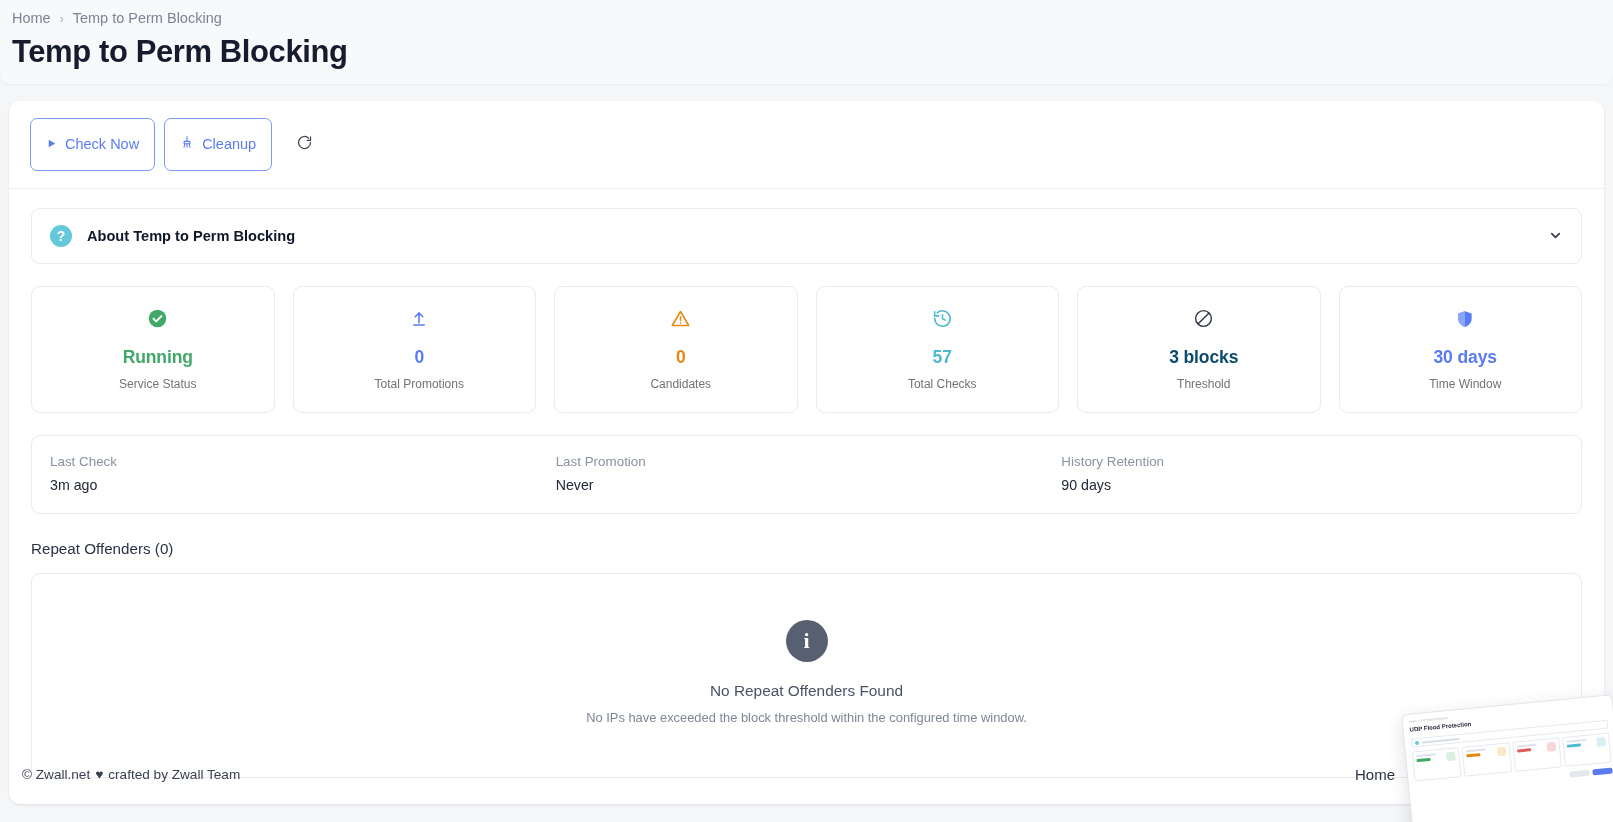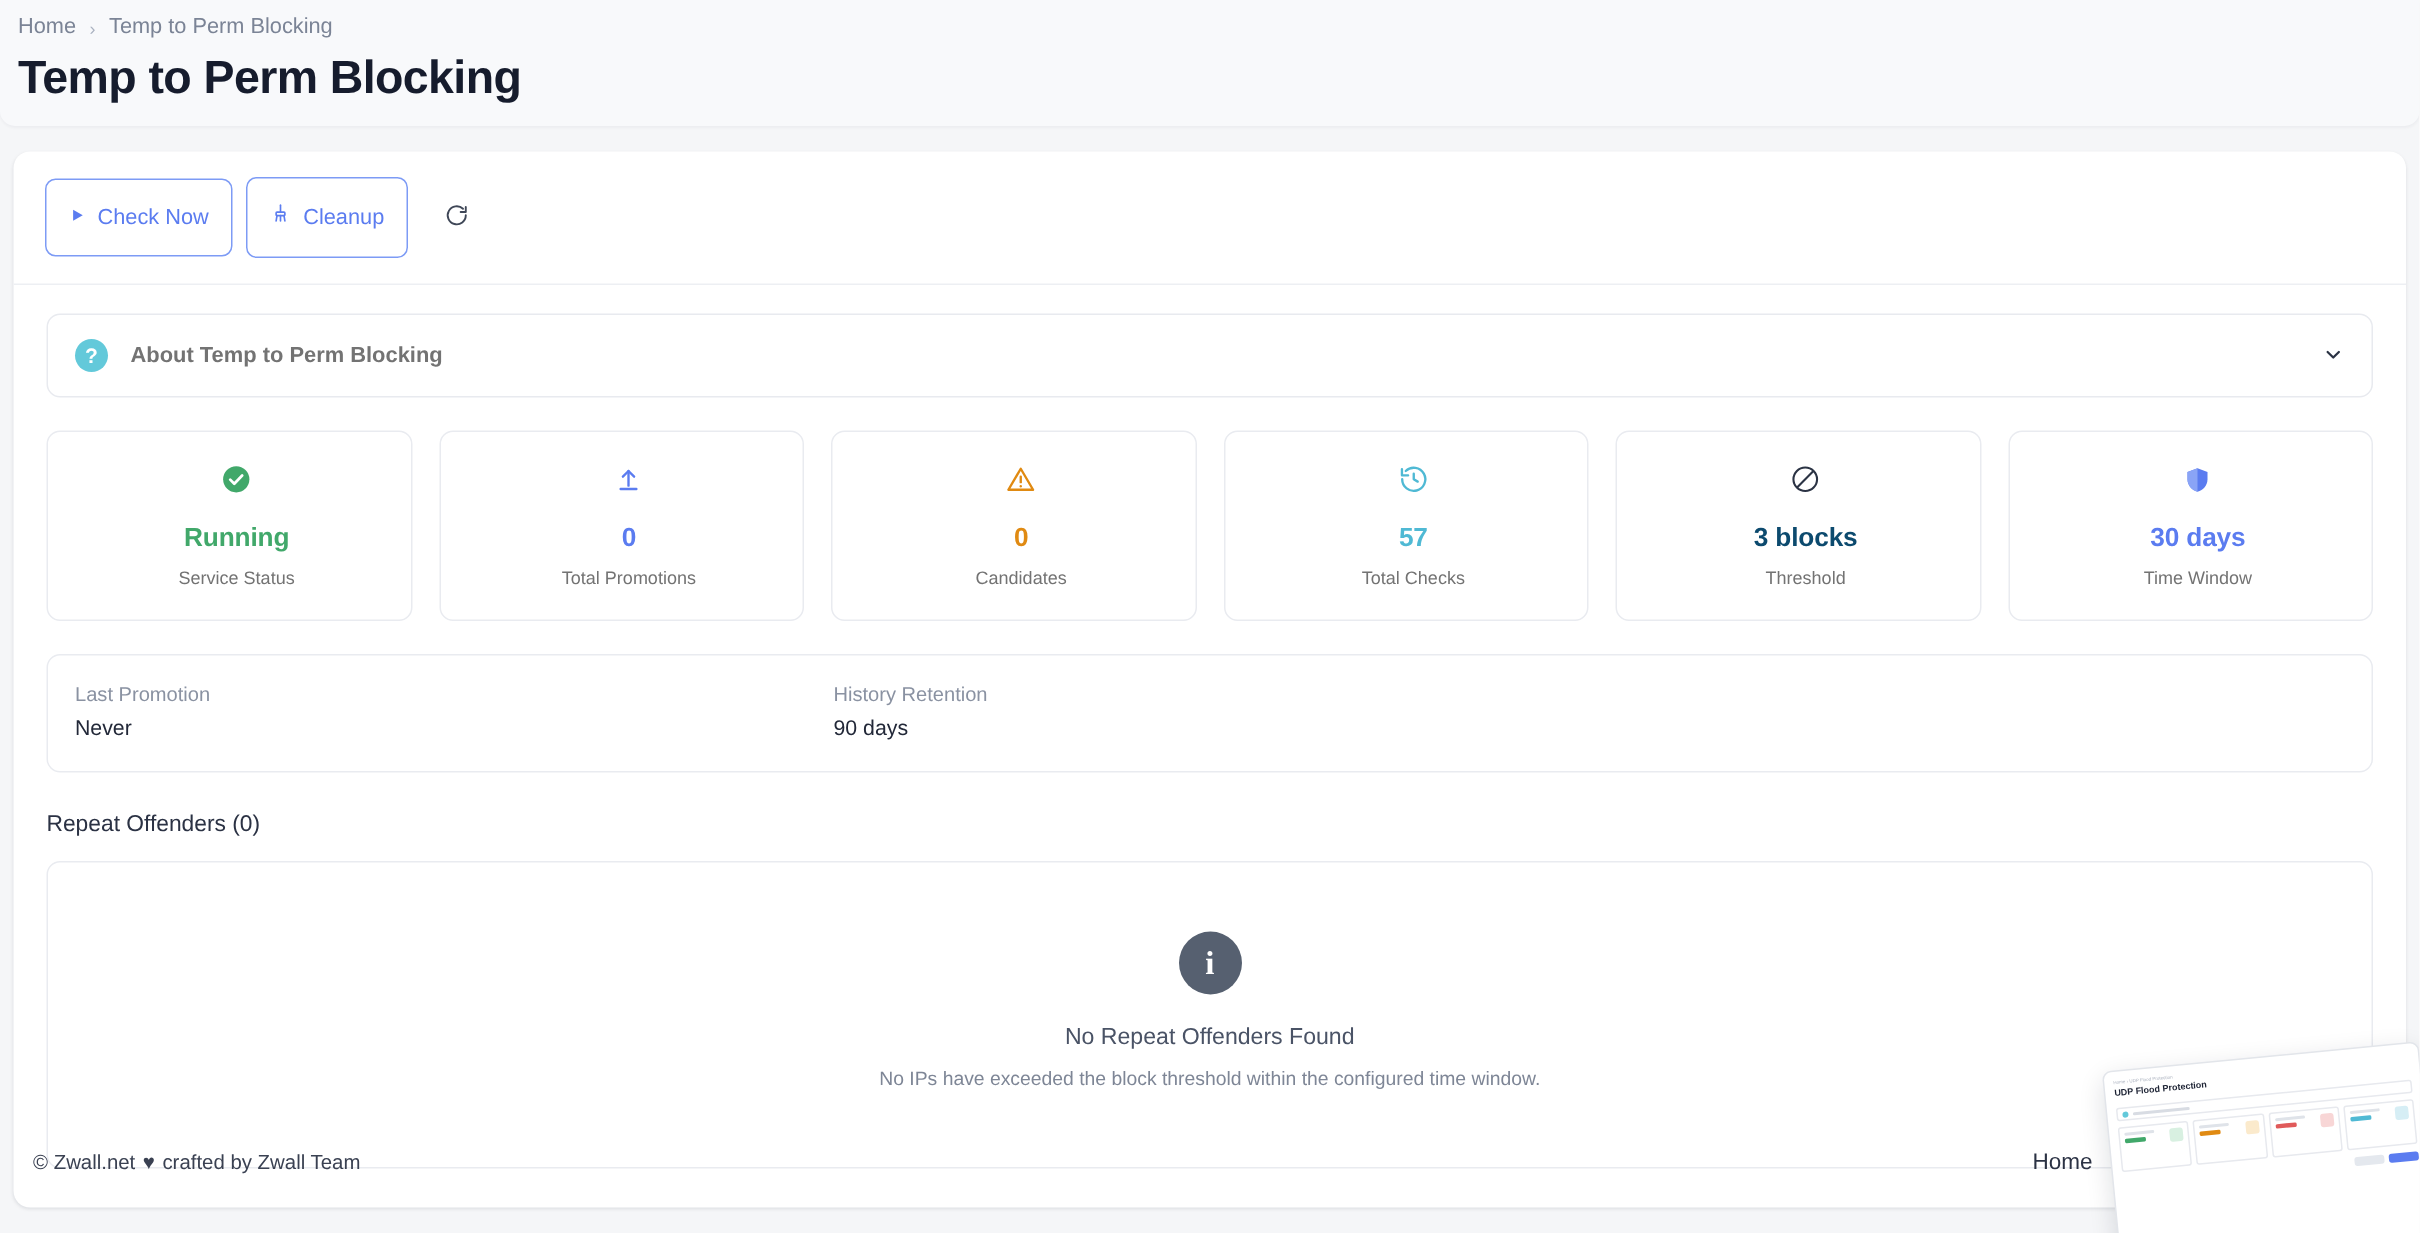--- a/index.html
+++ b/index.html
@@ -123,21 +123,21 @@
   .help-circle {
     width: 22px; height: 22px;
     border-radius: 50%;
     background: #63c9da;
     color: #ffffff;
     font-size: 14px;
     font-weight: 700;
     display: flex; align-items: center; justify-content: center;
     flex: none;
   }
-  .accordion-title { font-size: 14.6px; font-weight: 700; color: #737373; text-align: right; }
+  .accordion-title { font-size: 14.6px; font-weight: 700; color: #0f172a; text-align: right; }
   .chevron { color: #2b3344; display: flex; }
 
   
   .stats-grid {
     display: grid;
     grid-template-columns: repeat(6, 1fr);
     gap: 18px;
     margin-top: 22px;
   }
   .stat-card {
@@ -409,20 +409,24 @@
               <path d="M12 2.6v18.8c-4.6-1.4-8-5.1-8-10.1V5.5z" fill="#8aa4f6"></path>
             </svg>
         </span>
         <span class="stat-value" style="color:#5b7cf0">30 days</span>
         <span class="stat-label">Time Window</span>
       </div>
     </div>
 
     <div class="info-row">
       <div class="info-cell">
+        <div class="info-label">Last Check</div>
+        <div class="info-value">3m ago</div>
+      </div>
+      <div class="info-cell">
         <div class="info-label">Last Promotion</div>
         <div class="info-value">Never</div>
       </div>
       <div class="info-cell">
         <div class="info-label">History Retention</div>
         <div class="info-value">90 days</div>
       </div>
     </div>
 
     <div class="section-heading">Repeat Offenders (0)</div>

